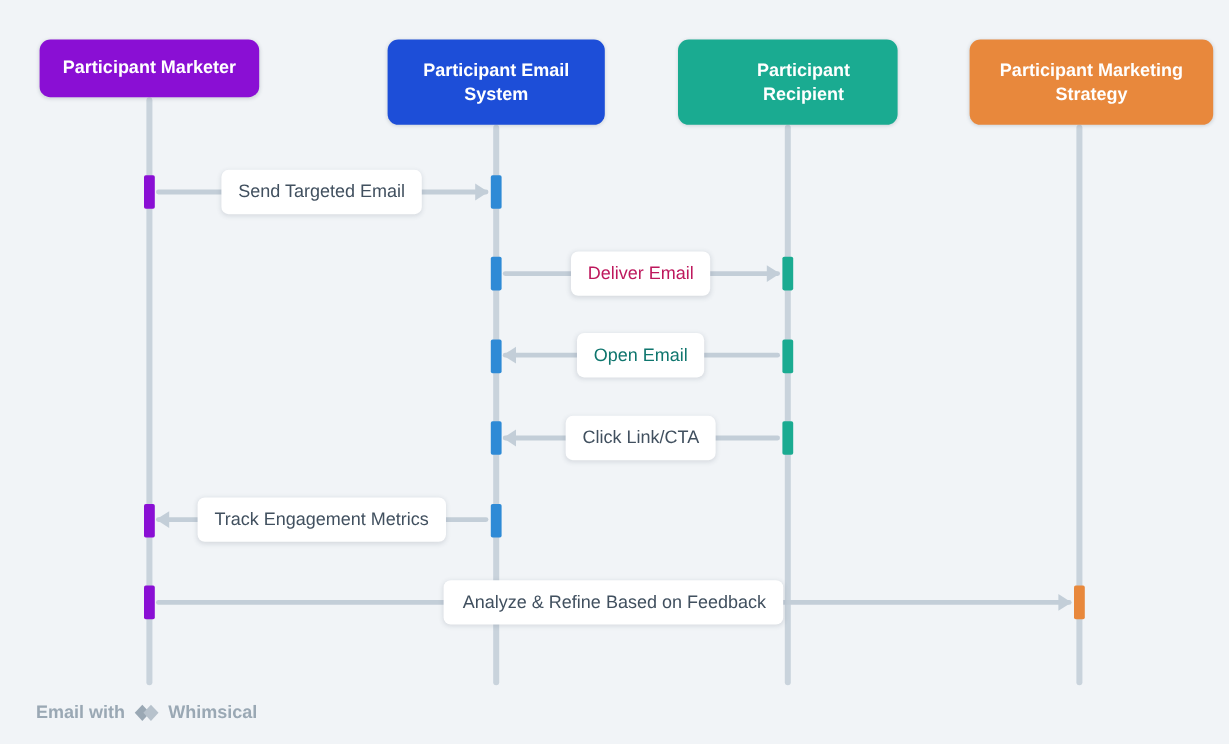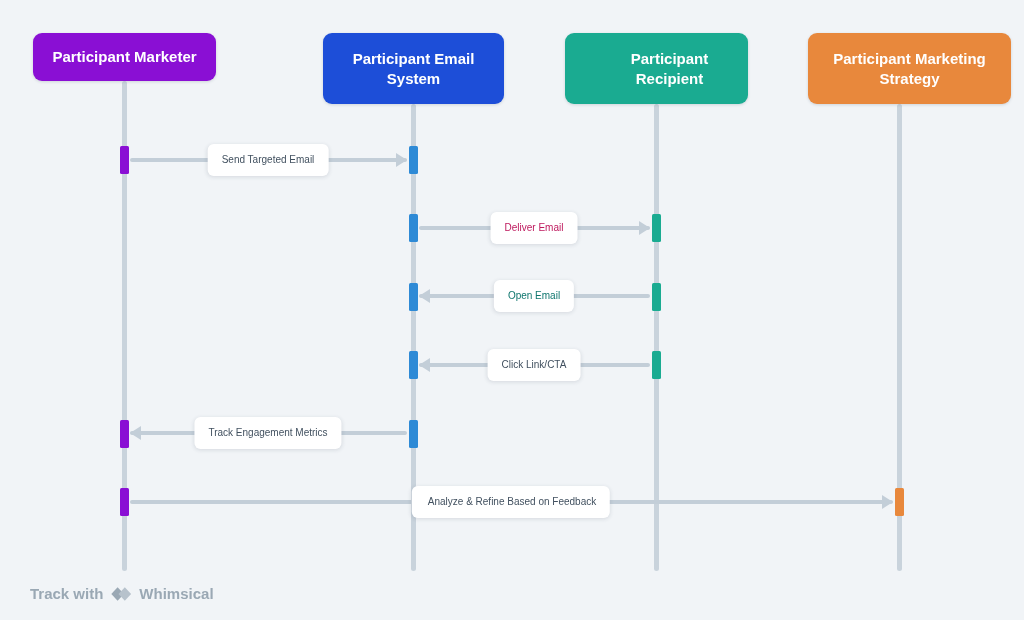--- a/index.html
+++ b/index.html
@@ -72,21 +72,21 @@
     border-right: 11px solid #c3ced8;
   }
 
   
   .msg-label {
     position: absolute;
     background: #ffffff;
     border-radius: 6px;
     box-shadow: 0 1px 4px rgba(40,60,80,0.14);
     color: #41505f;
-    font-size: 10px;
+    font-size: 15px;
     line-height: 1;
     padding: 11px 14px;
     white-space: nowrap;
     transform: translate(-50%, -50%);
   }
 
   
   #watermark {
     position: absolute;
     left: 30px;
@@ -160,21 +160,21 @@
       <div class="activation" style="left: 652px; top: 283px; height: 28px; background: rgb(26, 171, 145);"></div>
       <div class="activation" style="left: 409px; top: 351px; height: 28px; background: rgb(46, 138, 214);"></div>
       <div class="activation" style="left: 652px; top: 351px; height: 28px; background: rgb(26, 171, 145);"></div>
       <div class="activation" style="left: 120px; top: 420px; height: 28px; background: rgb(138, 15, 212);"></div>
       <div class="activation" style="left: 409px; top: 420px; height: 28px; background: rgb(46, 138, 214);"></div>
       <div class="activation" style="left: 120px; top: 488px; height: 28px; background: rgb(138, 15, 212);"></div>
       <div class="activation" style="left: 895px; top: 488px; height: 28px; background: rgb(232, 136, 60);"></div>
     </div>
 
   <div id="watermark">
-    <span>Track with</span>
+    <span>Email with</span>
     <span class="wm-mark">
       <svg width="22" height="16" viewBox="0 0 22 16" aria-hidden="true">
         <path d="M7.6 1.2 L13.9 8 L7.6 14.8 L1.3 8 Z" fill="#9aa8b4"></path>
         <path d="M14.8 1.2 L21.1 8 L14.8 14.8 L8.5 8 Z" fill="#b7c2cc"></path>
       </svg>
     </span>
     <span>Whimsical</span>
   </div>
 
 </div>

